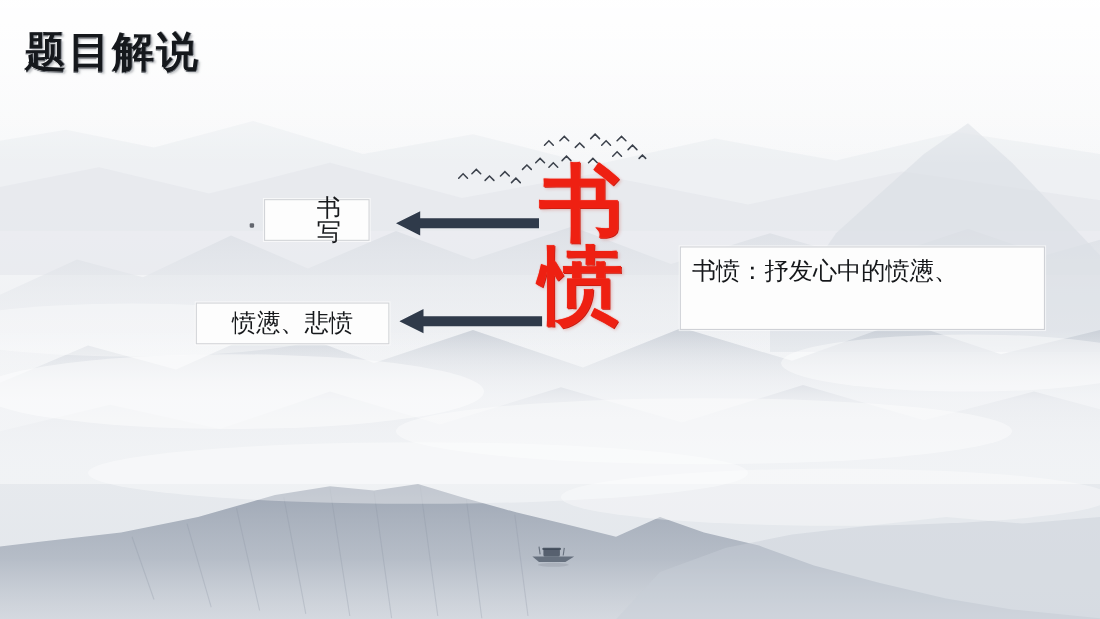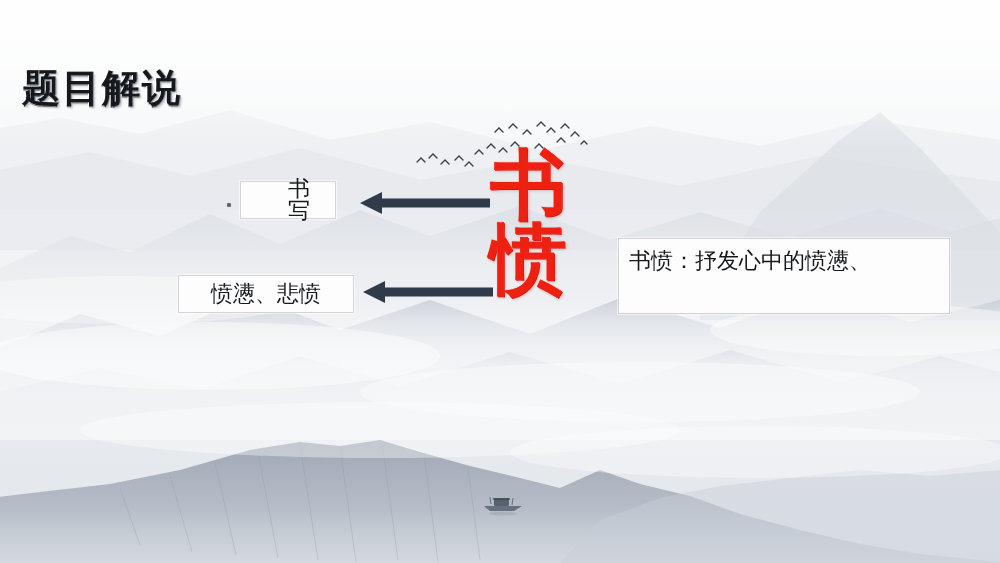--- a/index.html
+++ b/index.html
@@ -46,21 +46,20 @@
     font-weight: bold;
     color: #15181c;
     letter-spacing: 2px;
     line-height: 1.1;
     text-shadow:
        1px 0 0 #8d9198,
       -1px 0 0 #ffffff,
        0 1px 0 #5d6167,
        2px 2px 2px rgba(120,124,130,0.45);
     white-space: nowrap;
-    margin-top: 40px;
   }
 
   
   .calli {
     position: absolute;
     left: 478px;
     top: 148px;
     width: 100px;
     text-align: center;
     color: #ee2012;
@@ -90,21 +89,21 @@
     justify-content: center;
     padding: 0 10px;
     box-shadow: 0 0 0 1px rgba(255,255,255,0.6);
   }
   #box-shuxie { left: 240px; top: 181px; width: 96px; height: 38px; padding-left: 47px; }
   #box-fenmen { left: 178px; top: 275px; width: 176px; height: 38px; }
 
   #box-explain {
     position: absolute;
     left: 618px;
-    top: 238px;
+    top: 224px;
     width: 332px;
     height: 76px;
     background: #fdfdfd;
     border: 1px solid #cfd1d6;
     box-sizing: border-box;
     padding: 7px 10px 0 10px;
     color: #15171a;
     font-size: 22px;
     line-height: 1.34;
     box-shadow: 0 0 0 1px rgba(255,255,255,0.55);

